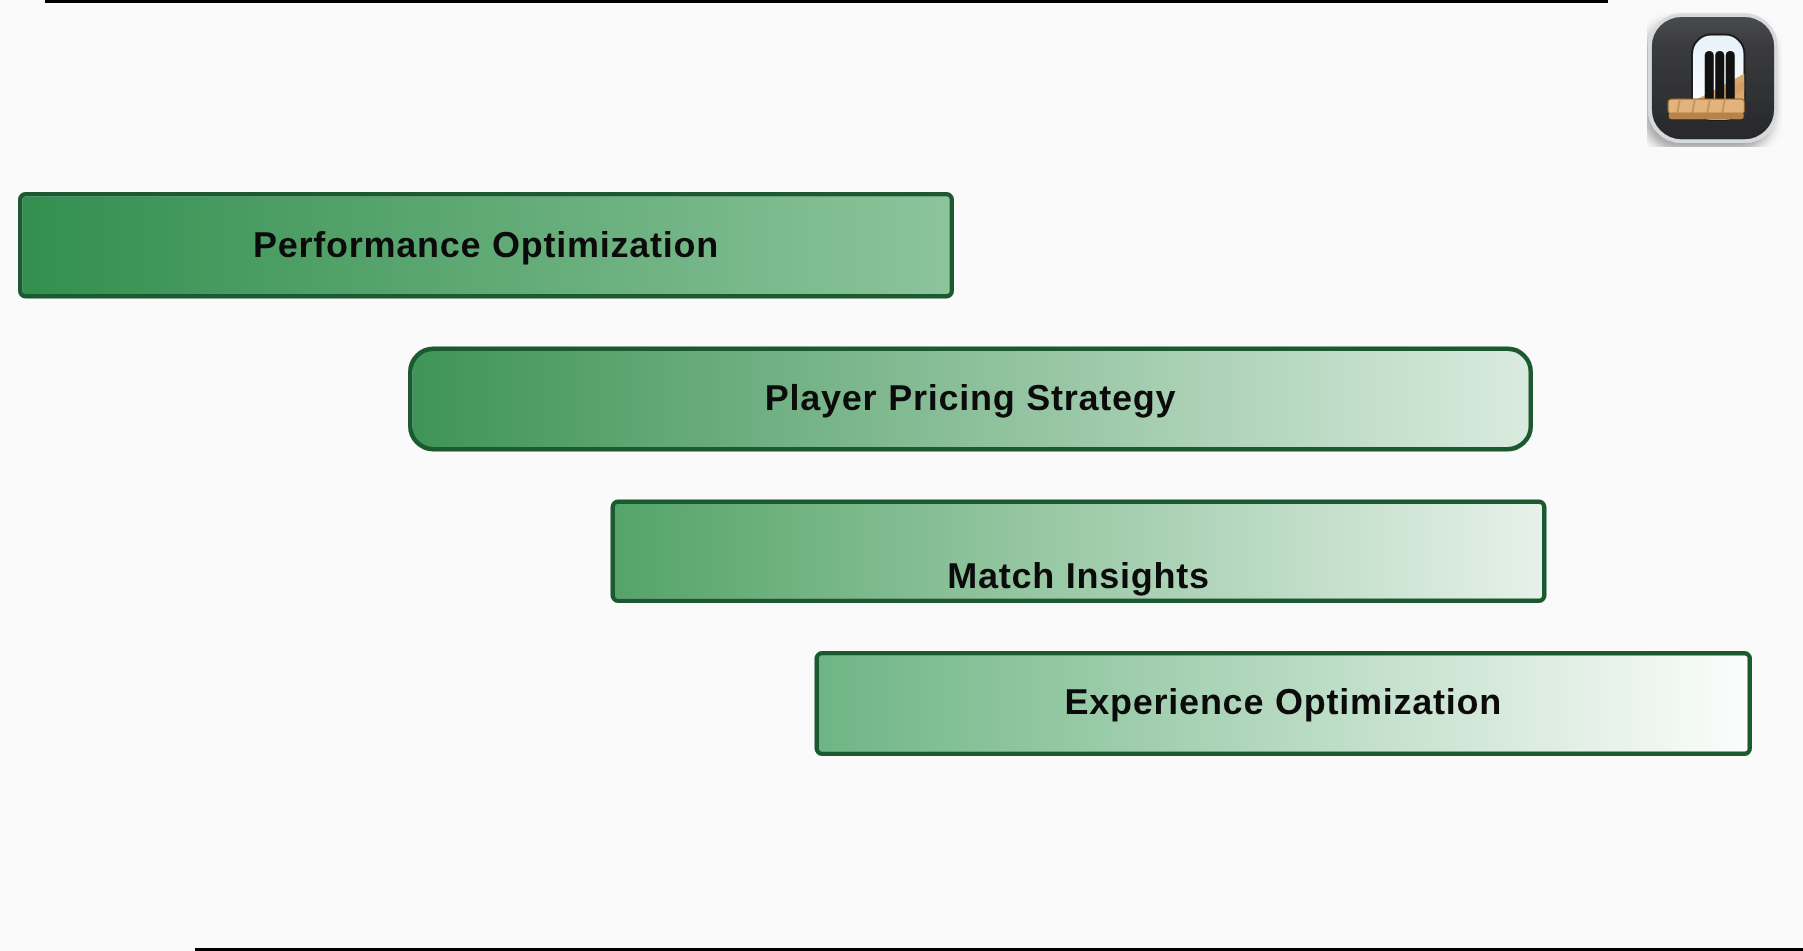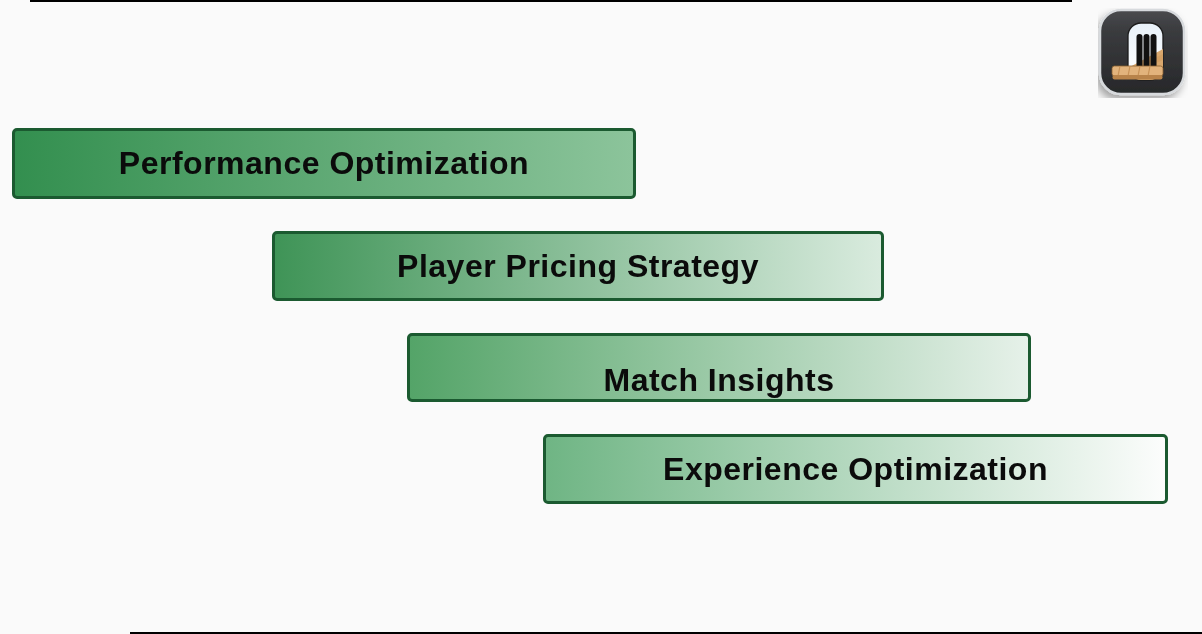--- a/index.html
+++ b/index.html
@@ -21,26 +21,26 @@
 
   .bar {
     position: absolute;
     box-sizing: border-box;
     border: 3px solid #1b5a30;
     border-radius: 5px;
     display: flex;
     align-items: center;
     justify-content: center;
     font-weight: bold;
-    font-size: 32px;
+    font-size: 24px;
     letter-spacing: 0.5px;
     color: #0b0b0b;
   }
   .bar-1 { left: 12px;  top: 128px; width: 624px; height: 71px; }
-  .bar-2 { left: 272px; top: 231px; width: 612px; height: 70px; }
+  .bar-2 { left: 272px; top: 231px; width: 750px; height: 70px; border-radius: 17px; }
   .bar-3 { left: 407px; top: 333px; width: 624px; height: 69px; }
   .bar-4 { left: 543px; top: 434px; width: 625px; height: 70px; }
 
   .app-icon {
     position: absolute;
     left: 1098px; top: 8px;
     width: 90px; height: 90px;
   }
   .app-icon svg { display: block; }
 </style>

